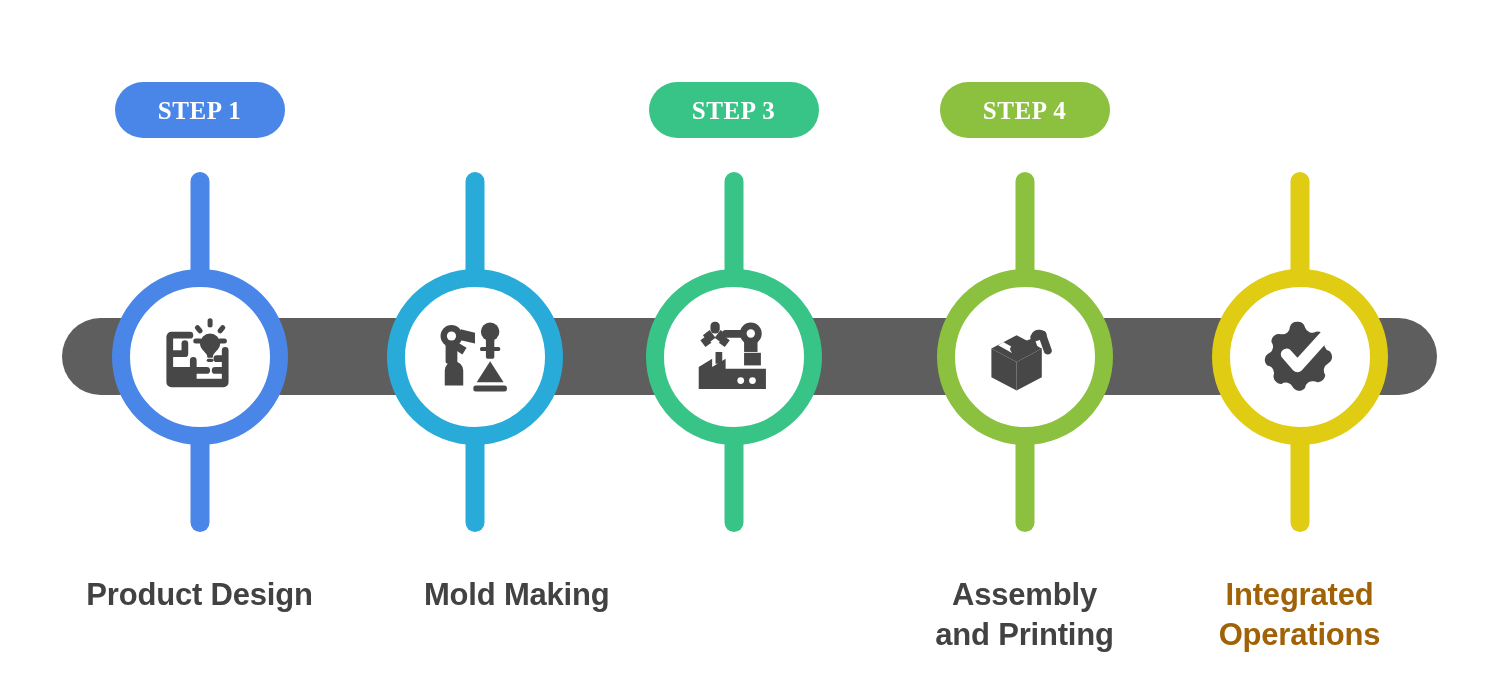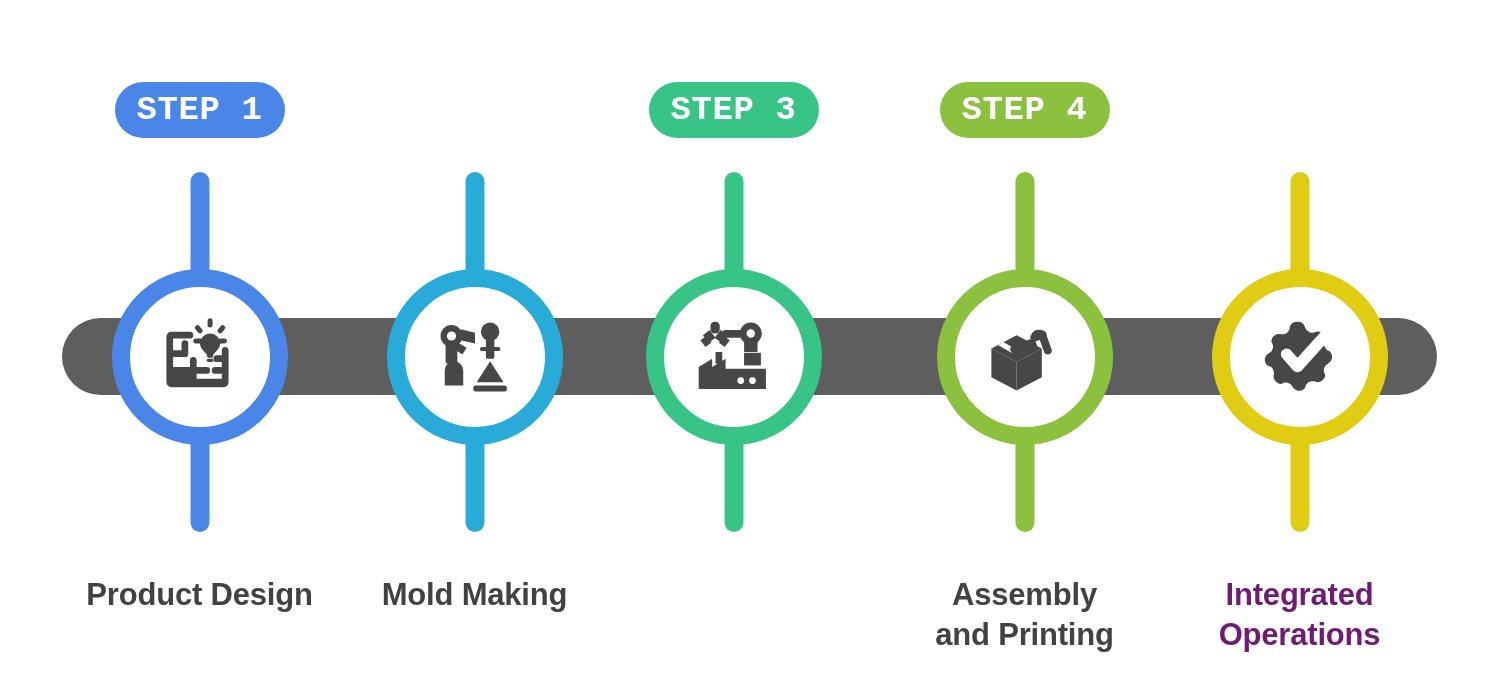--- a/index.html
+++ b/index.html
@@ -51,23 +51,23 @@
     height: 56px;
     border-radius: 28px;
     display: flex;
     align-items: center;
     justify-content: center;
     box-sizing: border-box;
     padding: 0 22px;
   }
   .badge-label {
     color: #ffffff;
-    font-family: Liberation Mono, monospace;
+    font-family: Liberation Serif, serif;
     font-weight: bold;
-    font-size: 34px;
+    font-size: 25px;
     letter-spacing: 0.6px;
     line-height: 1;
     white-space: nowrap;
   }
 
   
   .stem {
     position: absolute;
     left: 50%;
     transform: translateX(-50%);
@@ -181,21 +181,21 @@
           <path d="M14 66 a11 11 0 0 1 22 0 v18 H14 Z"></path>
 
           <circle cx="68" cy="20" r="11"></circle>
           <rect x="63" y="28" width="10" height="24" rx="2"></rect>
           <rect x="56" y="38" width="24" height="5" rx="2"></rect>
           <path d="M68 55 L84 80 H52 Z"></path>
           <rect x="48" y="84" width="40" height="7" rx="3"></rect>
         </svg>
       </span>
     </div>
-    <div class="caption" style="color: rgb(66, 66, 66);">Mold Making</div>
+    <div class="caption" style="color: rgb(66, 66, 66); text-align: right;">Mold Making</div>
   </div>
 
   <div class="step" style="left:596px;">
     <div class="badge" style="background: rgb(57, 196, 135);">
       <span class="badge-label" style="color: rgb(255, 255, 255);">STEP 3</span>
     </div>
     <div class="stem stem-top" style="background: rgb(57, 196, 135);"></div>
     <div class="stem stem-bottom" style="background: rgb(57, 196, 135);"></div>
     <div class="ring" style="border-color: rgb(57, 196, 135);">
       <span class="icon-wrap">
@@ -253,17 +253,17 @@
     <div class="ring" style="border-color: rgb(224, 204, 18);">
       <span class="icon-wrap">
         <svg viewBox="0 0 100 100" aria-hidden="true" style="fill: rgb(71, 71, 71);">
 
           <path d="M47 8 a9 9 0 0 1 9 7 a9 9 0 0 0 13 5 a9 9 0 0 1 11 10 a9 9 0 0 0 5 13 a9 9 0 0 1 -2 15 a9 9 0 0 0 -3 13 a9 9 0 0 1 -13 8 a9 9 0 0 0 -11 8 a9 9 0 0 1 -15 -2 a9 9 0 0 0 -13 -3 a9 9 0 0 1 -9 -12 a9 9 0 0 0 -8 -10 a9 9 0 0 1 3 -15 a9 9 0 0 0 2 -13 a9 9 0 0 1 12 -9 a9 9 0 0 0 10 -9 a9 9 0 0 1 9 -6 Z"></path>
 
           <path d="M28 50 a7 7 0 0 1 10 -9 l9 10 l30 -33 a7 7 0 0 1 10 9 L52 66 a7 7 0 0 1 -10 0 Z" fill="#ffffff"></path>
         </svg>
       </span>
     </div>
-    <div class="caption" style="color: #701a75;">Integrated
+    <div class="caption" style="color: #a16207;">Integrated
 Operations</div>
   </div>
 
 </div>
 
 </body></html>

